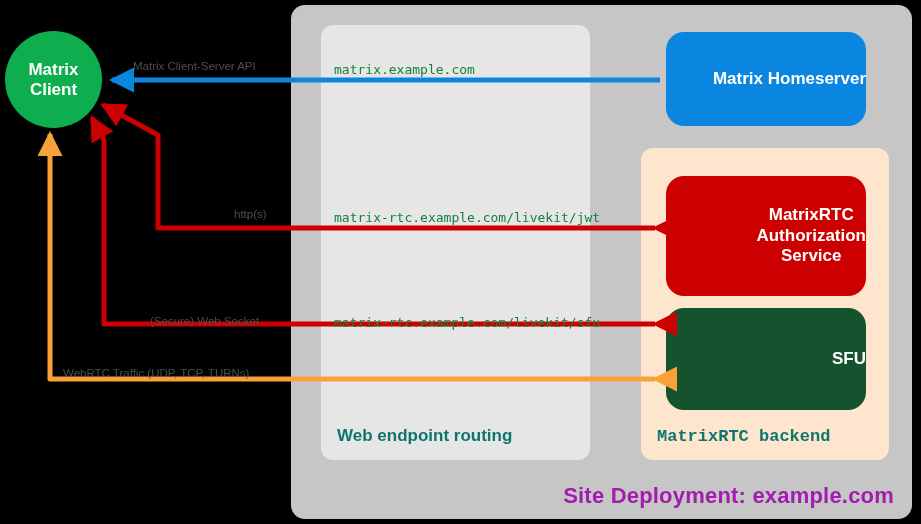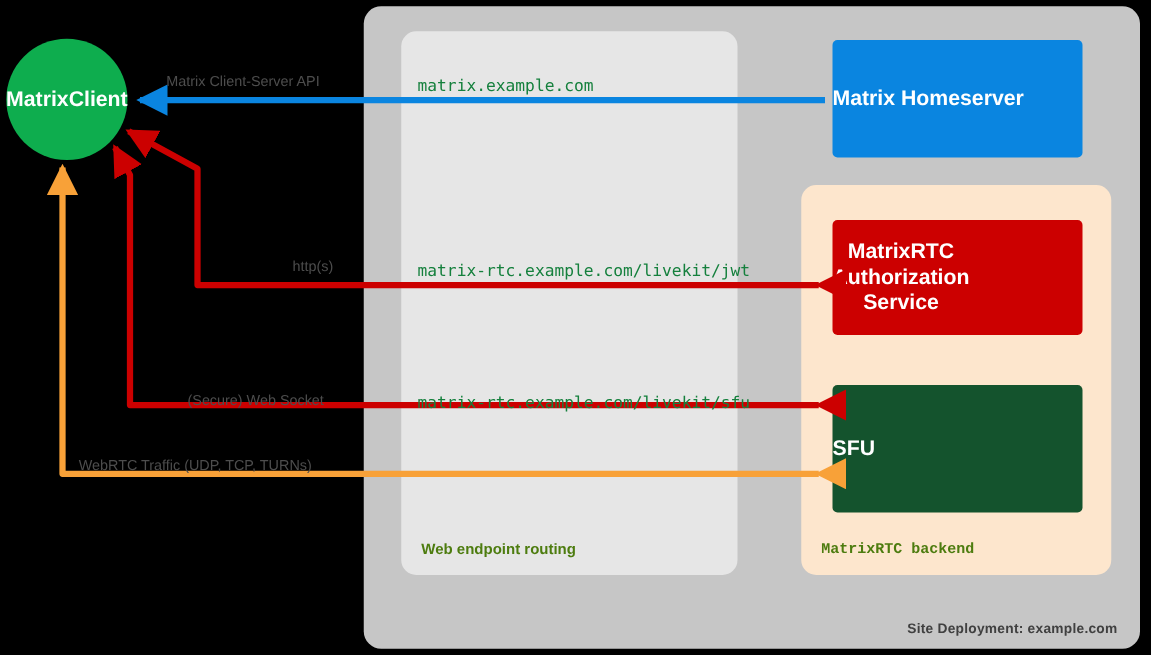--- a/index.html
+++ b/index.html
@@ -23,41 +23,41 @@
     top: 5px;
     width: 621px;
     height: 514px;
     background: #c6c6c6;
     border-radius: 14px;
   }
   .site-label {
     position: absolute;
     right: 18px;
     bottom: 10px;
-    color: #404040;
-    font-size: 11px;
+    color: #a21caf;
+    font-size: 22px;
     font-weight: bold;
     letter-spacing: .2px;
     white-space: nowrap;
   }
 
   
   .routing-box {
     position: absolute;
     left: 321px;
     top: 25px;
     width: 269px;
     height: 435px;
     background: #e6e6e6;
     border-radius: 12px;
   }
   .group-label {
     position: absolute;
-    color: #4d7c0f;
-    font-size: 12px;
+    color: #0f766e;
+    font-size: 17px;
     font-weight: bold;
     white-space: nowrap;
   }
   .routing-label { left: 16px; bottom: 14px; }
 
   
   .backend-box {
     position: absolute;
     left: 641px;
     top: 148px;
@@ -71,50 +71,50 @@
   
   .client-circle {
     position: absolute;
     left: 5px;
     top: 31px;
     width: 97px;
     height: 97px;
     border-radius: 50%;
     background: #0ead4e;
     display: flex;
-    flex-direction: row;
+    flex-direction: column;
     align-items: center;
     justify-content: center;
     color: #ffffff;
     font-size: 17px;
     font-weight: bold;
     line-height: 1.16;
     text-align: center;
   }
 
   .node-box {
     position: absolute;
-    border-radius: 4px;
+    border-radius: 18px;
     display: flex;
     align-items: center;
-    justify-content: flex-start;
+    justify-content: flex-end;
     text-align: center;
     color: #ffffff;
     font-weight: bold;
     line-height: 1.2;
   }
   .homeserver {
     left: 666px; top: 32px;
     width: 200px; height: 94px;
     background: #0a85e0;
     font-size: 17px;
   }
   .authsvc {
     left: 666px; top: 176px;
-    width: 200px; height: 92px;
+    width: 200px; height: 120px;
     background: #cc0000;
     font-size: 17px;
   }
   .sfu {
     left: 666px; top: 308px;
     width: 200px; height: 102px;
     background: #14532d;
     font-size: 17px;
   }
 

